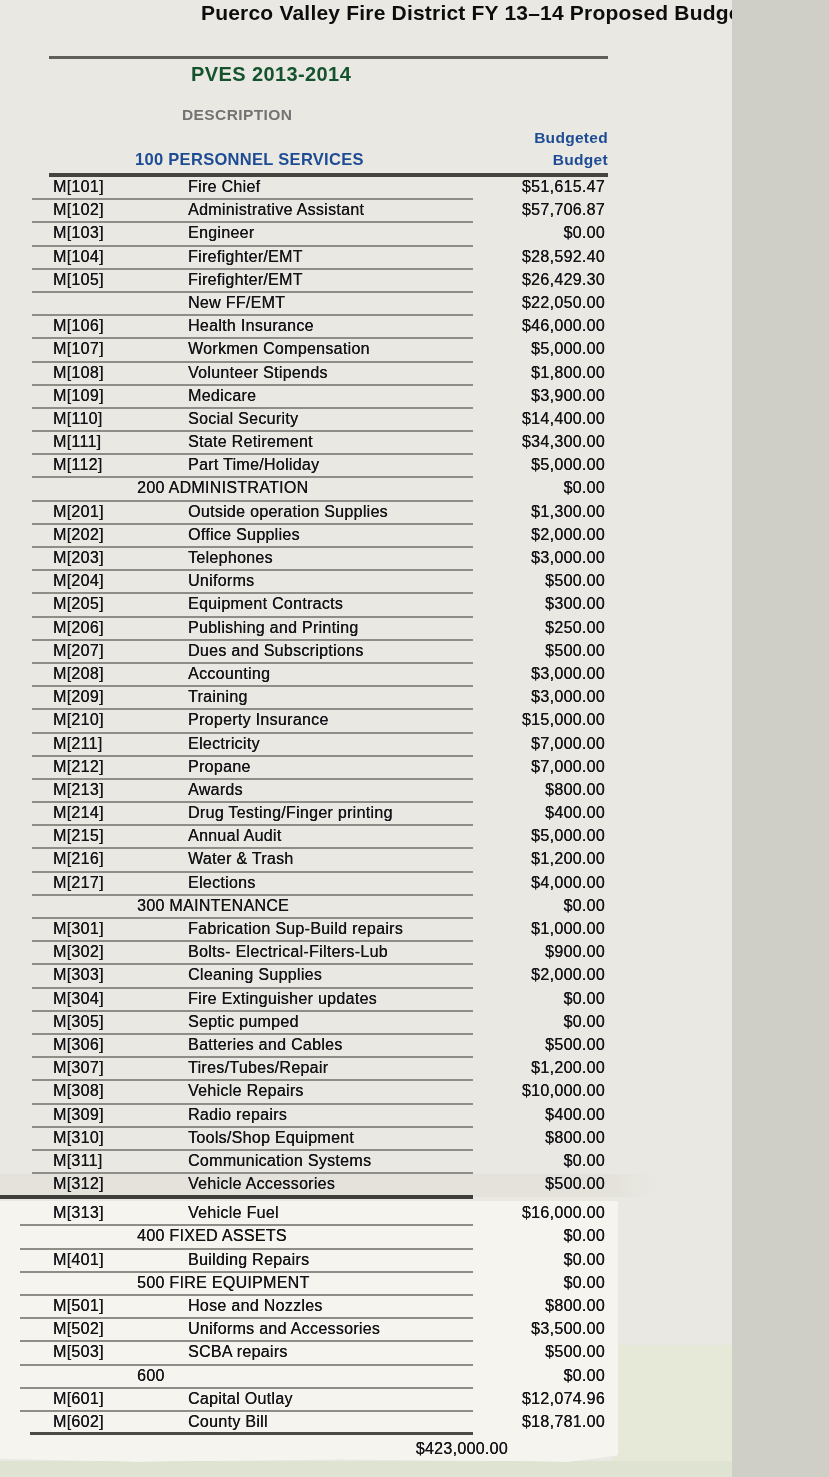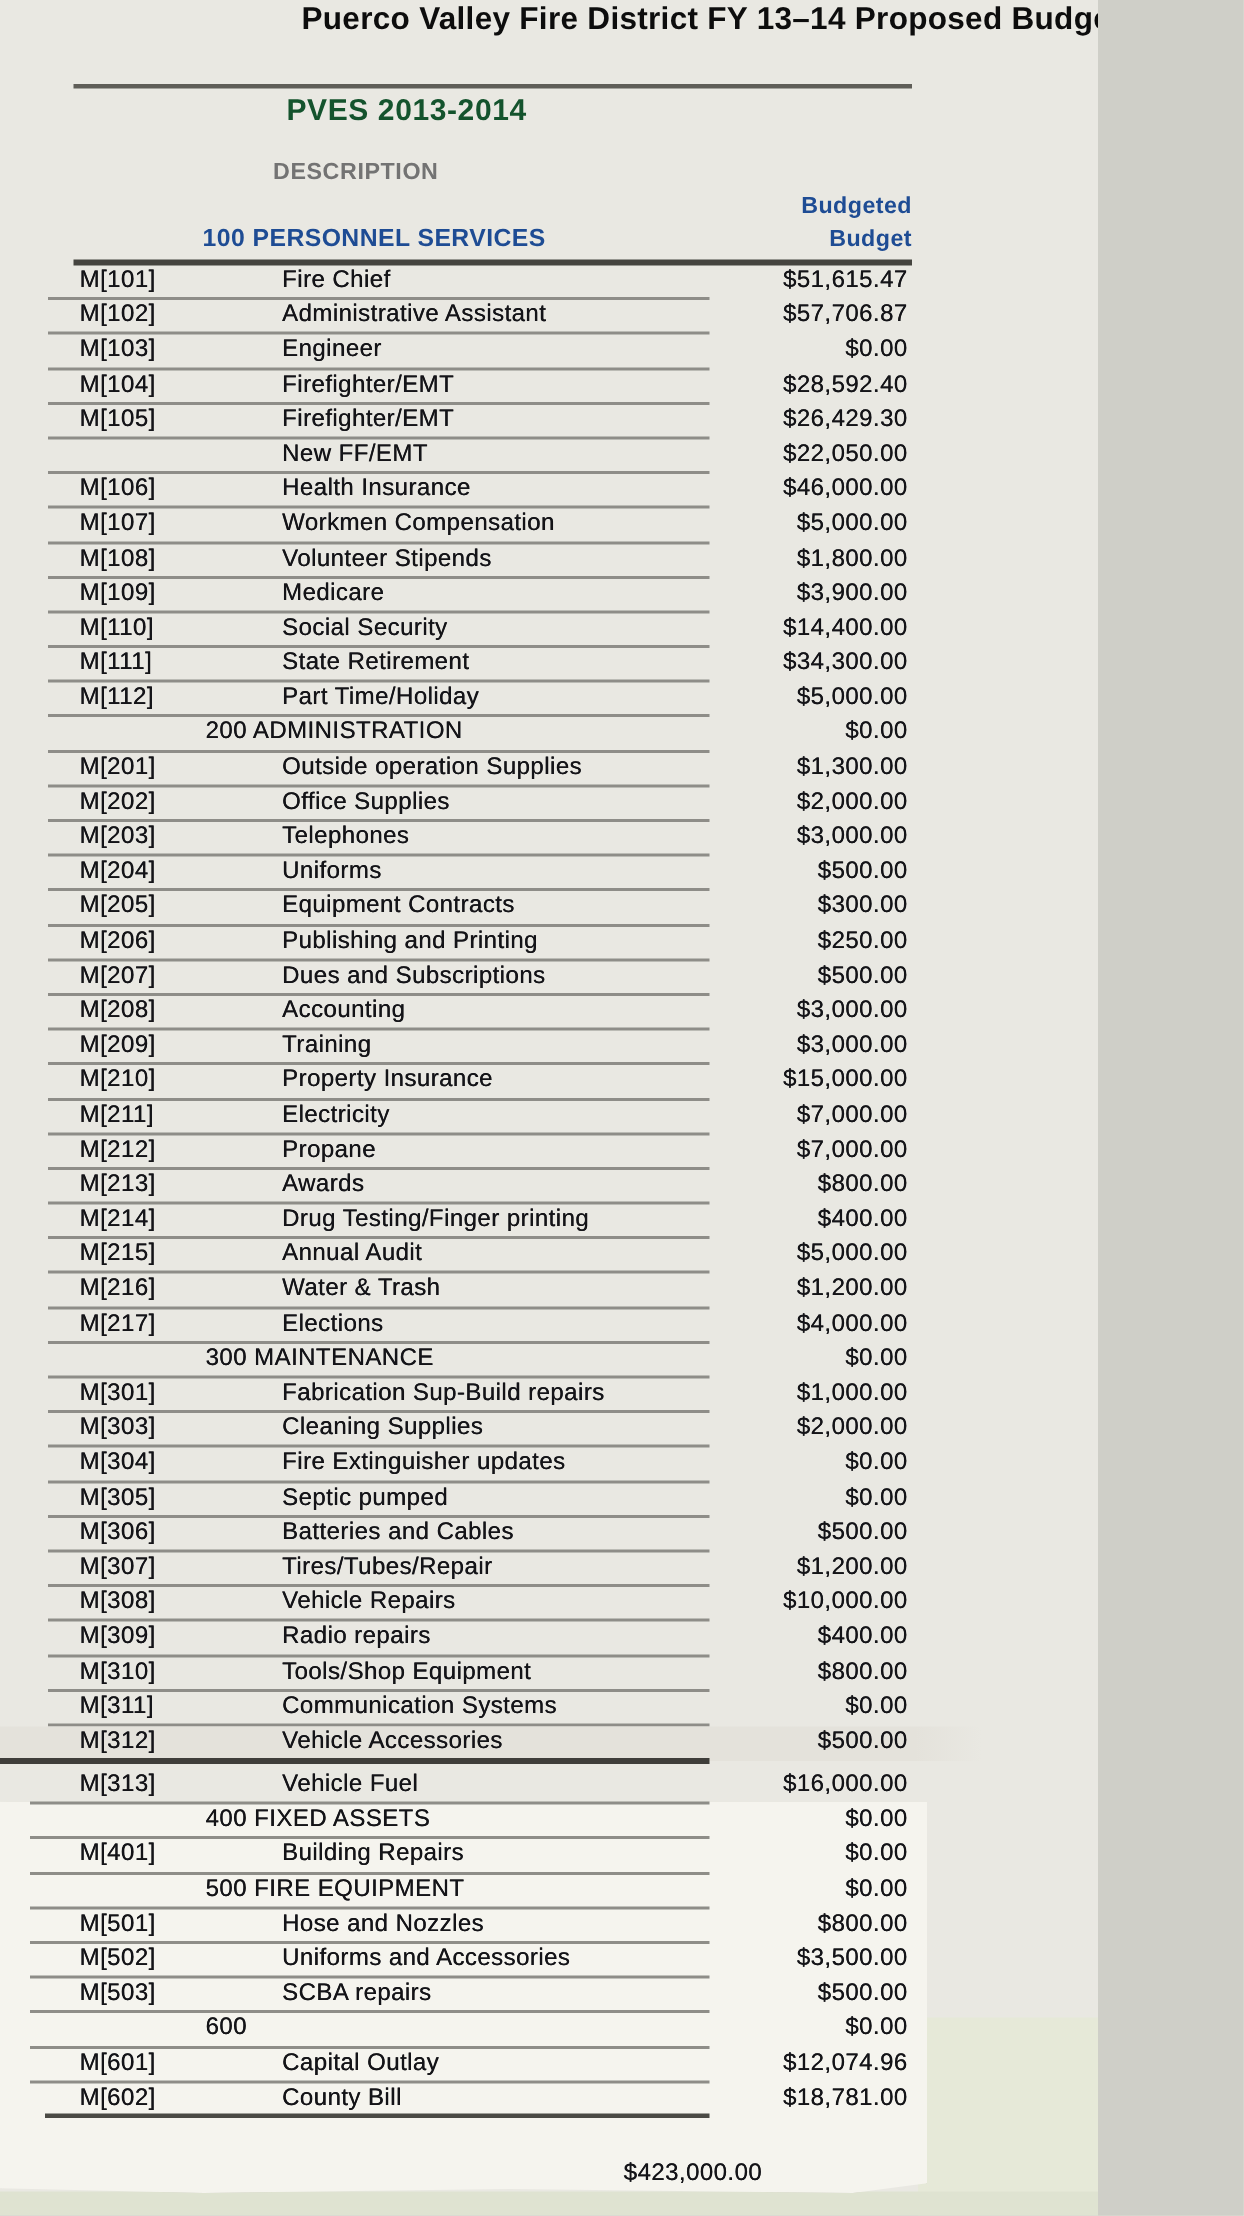--- a/index.html
+++ b/index.html
@@ -269,20 +269,26 @@
       <span class="amt">$0.00</span>
       <span class="line"></span>
     </div>
       <div class="row">
       <span class="code">M[301]</span>
       <span class="desc">Fabrication Sup-Build repairs</span>
       <span class="amt">$1,000.00</span>
       <span class="line"></span>
     </div>
       <div class="row">
+      <span class="code">M[302]</span>
+      <span class="desc">Bolts- Electrical-Filters-Lub</span>
+      <span class="amt">$900.00</span>
+      <span class="line"></span>
+    </div>
+      <div class="row">
       <span class="code">M[303]</span>
       <span class="desc">Cleaning Supplies</span>
       <span class="amt">$2,000.00</span>
       <span class="line"></span>
     </div>
       <div class="row">
       <span class="code">M[304]</span>
       <span class="desc">Fire Extinguisher updates</span>
       <span class="amt">$0.00</span>
       <span class="line"></span>

